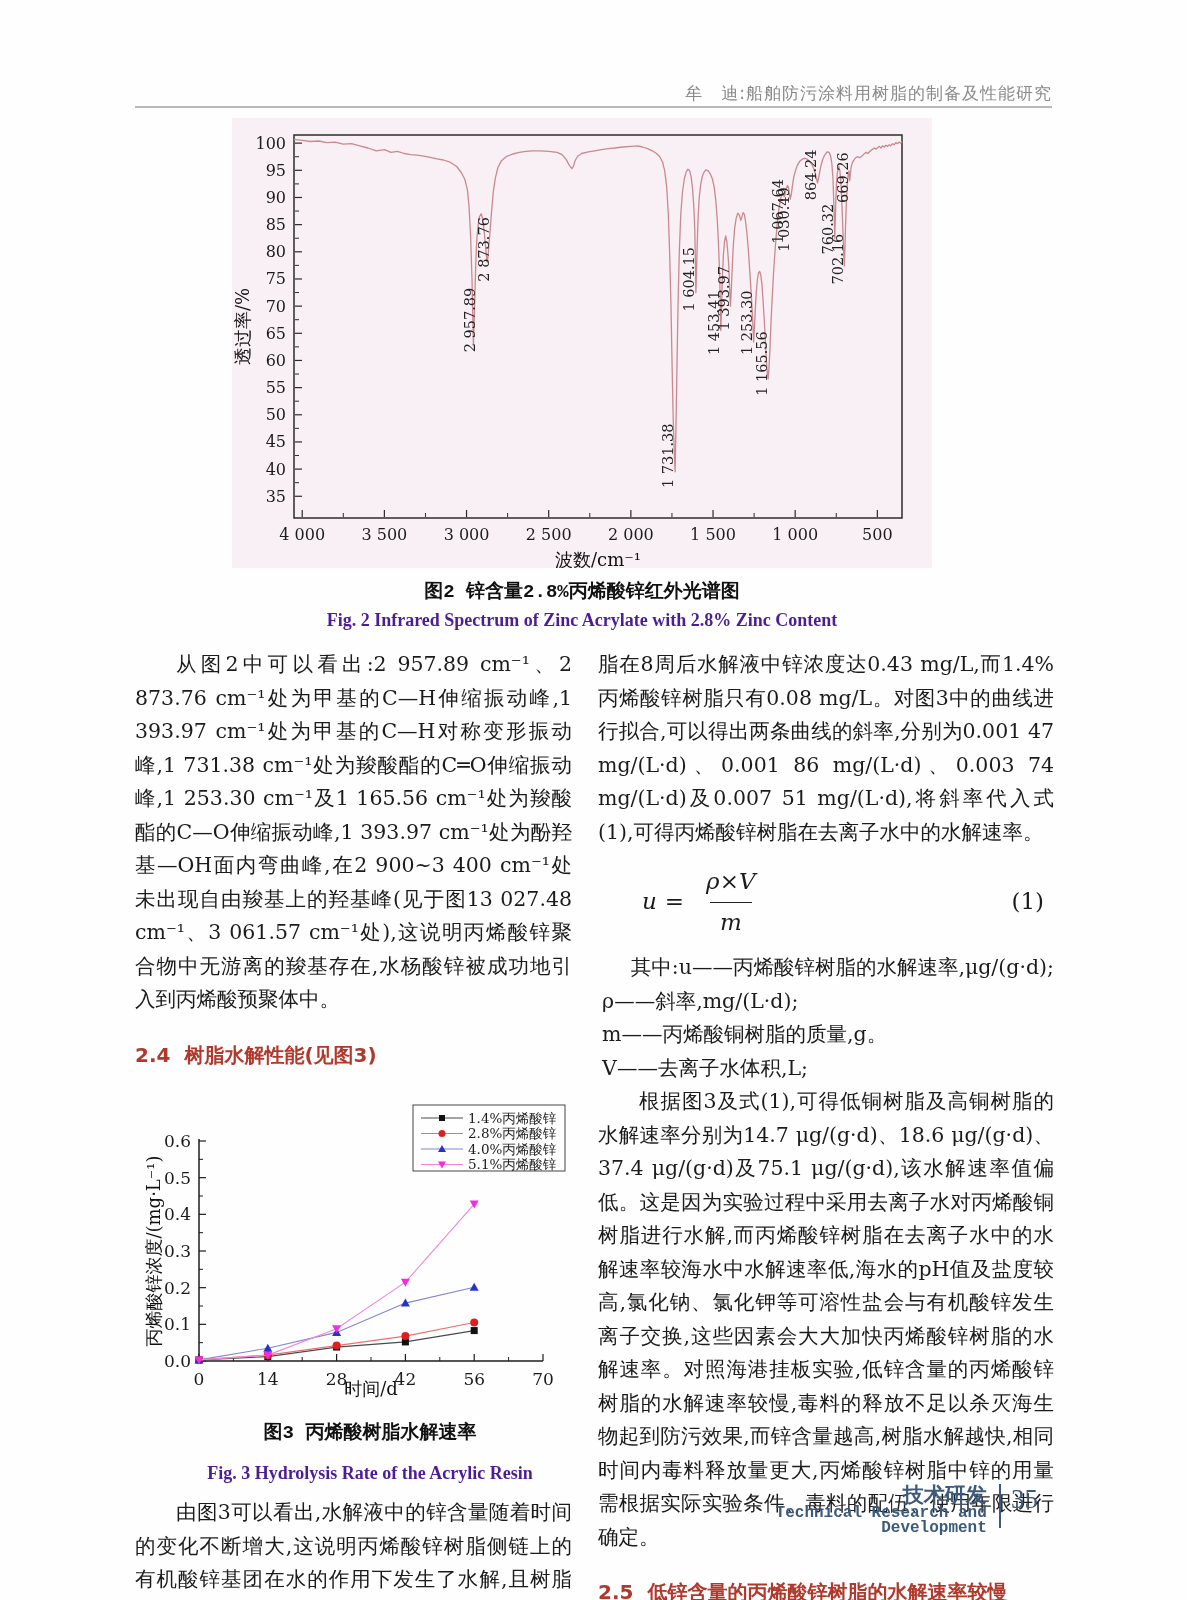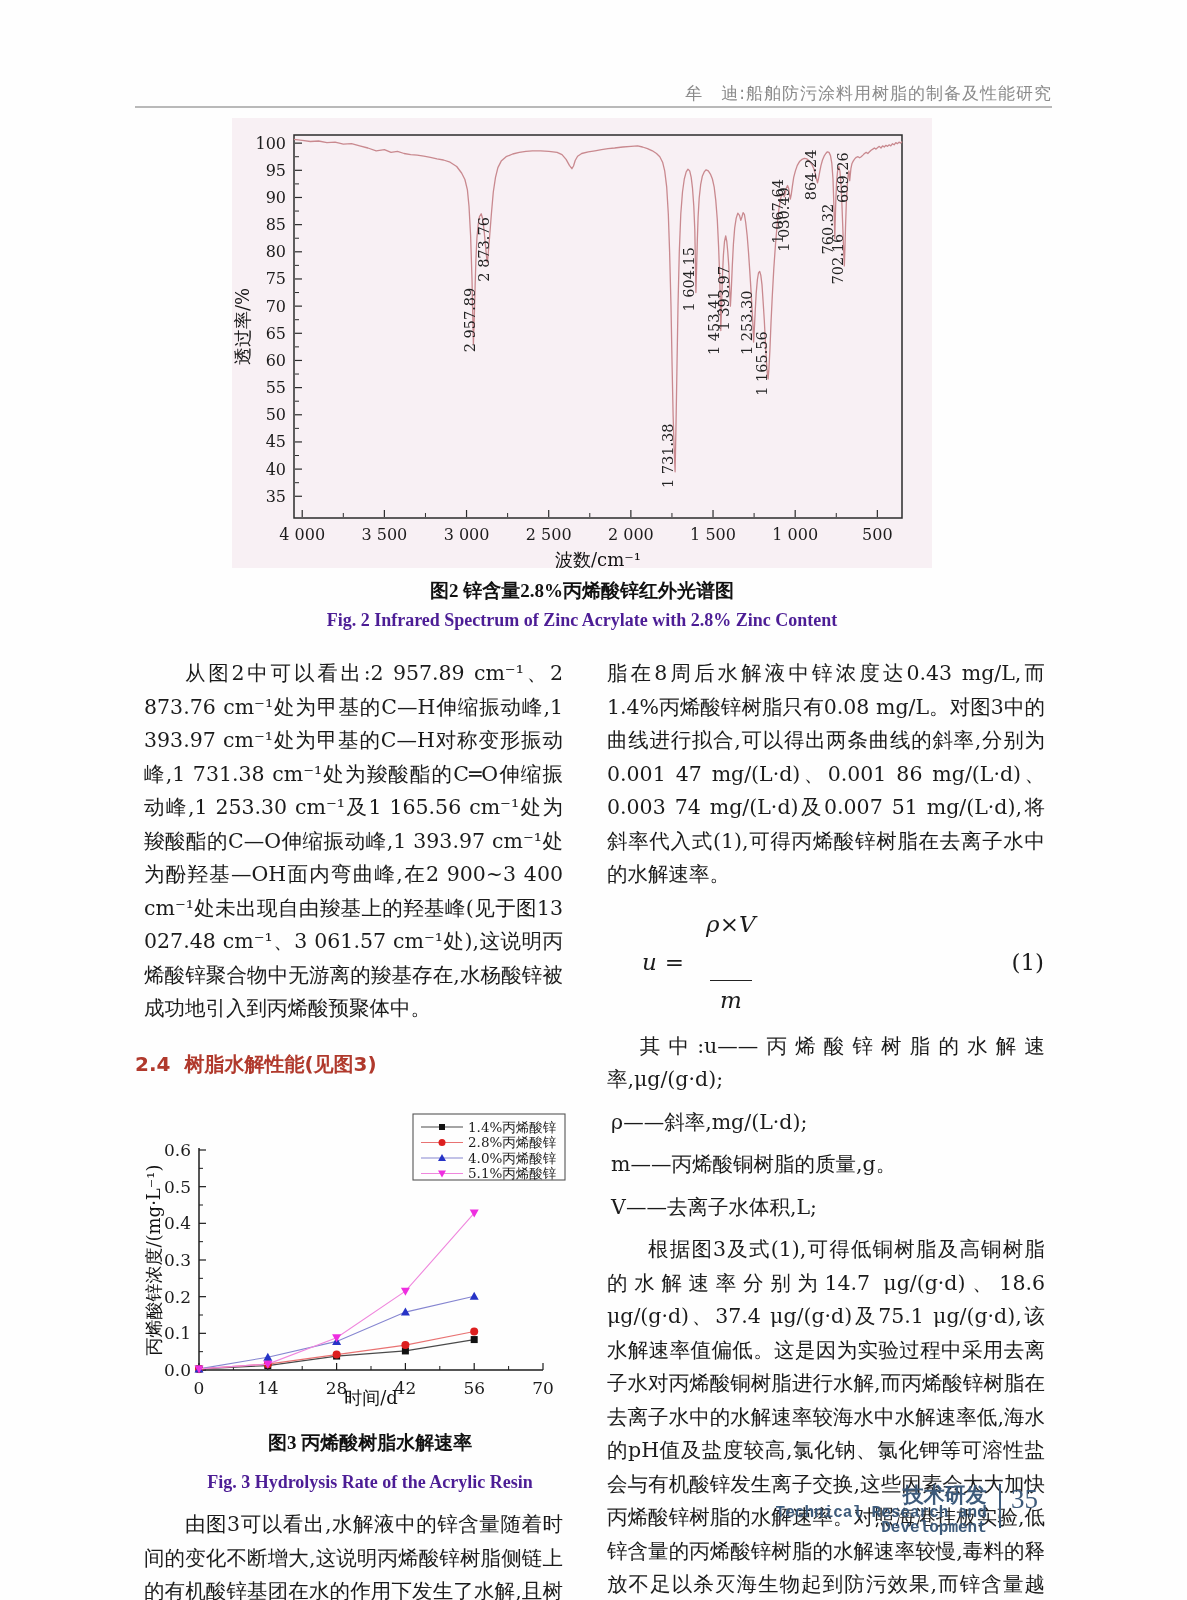--- a/index.html
+++ b/index.html
@@ -5,39 +5,39 @@
   html,body{margin:0;padding:0;background:#ffffff;}
   .page{position:relative;width:1187px;height:1600px;background:#fefefe;overflow:hidden;
         font-family:"DejaVu Serif","Liberation Serif",serif;color:#1b1b1b;}
   
   .running-title{position:absolute;top:82px;left:135px;width:917px;text-align:right;
         font-family:"DejaVu Sans","Liberation Sans",sans-serif;font-size:17px;color:#8a8a8a;letter-spacing:1px;}
   .header-rule{position:absolute;top:106px;left:135px;width:917px;height:2px;background:#b9b9b9;}
   
   .fig2-wrap{position:absolute;top:118px;left:232px;width:700px;}
   .fig2-wrap svg{display:block;}
-  .cap-zh{text-align:center;font-family:Liberation Serif, serif;
+  .cap-zh{text-align:center;font-family:Liberation Mono, monospace;
         font-weight:bold;font-size:19px;color:#111;margin-top:10px;}
   .cap-en{text-align:center;font-family:"Liberation Serif","DejaVu Serif",serif;
         font-weight:bold;font-size:18px;color:#4c1d95;margin-top:6px;}
   
   .col{position:absolute;top:648px;font-size:20.5px;line-height:33.5px;text-align:justify;}
   .col-left{left:135px;width:437px;}
   .col-right{left:598px;width:456px;}
-  .col p{margin:9px;}
+  .col p{margin:0;}
   .indent{text-indent:2em;}
   .sec-heading{font-family:"DejaVu Sans","Liberation Sans",sans-serif;font-weight:bold;
         font-size:20px;color:#b0392c;margin:22px 0 4px 0;line-height:32px;}
   .sec-heading .sec-no{margin-right:14px;}
   .fig3-wrap{margin:4px 0 6px 12px;width:450px;}
   .fig3-wrap .cap-zh{font-size:19px;margin-top:2px;}
   .fig3-wrap .cap-en{font-size:18px;}
   
   .equation{display:flex;align-items:center;font-style:italic;font-size:23px;margin:16px 0 12px 44px;}
-  .frac{display:inline-flex;flex-direction:column;align-items:center;margin-left:12px;gap:36px;}
+  .frac{display:inline-flex;flex-direction:column;align-items:center;margin-left:12px;}
   .frac .num{padding:0 10px 3px;}
   .frac .den{border-top:1.6px solid #222;padding:3px 10px 0;}
   .eq-no{margin-left:auto;font-style:normal;margin-right:10px;}
   .where-first{text-indent:1.6em;}
   .where{ text-indent:0.2em;}
   
   .footer{position:absolute;top:1484px;left:748px;width:290px;display:flex;align-items:flex-start;justify-content:flex-end;}
   .footer-text{text-align:right;color:#3d5a7a;}
   .footer-zh{font-family:"DejaVu Sans","Liberation Sans",sans-serif;font-weight:bold;font-size:21px;line-height:22px;}
   .footer-en{font-family:Liberation Mono, monospace;font-weight:bold;font-size:16px;line-height:15px;}

